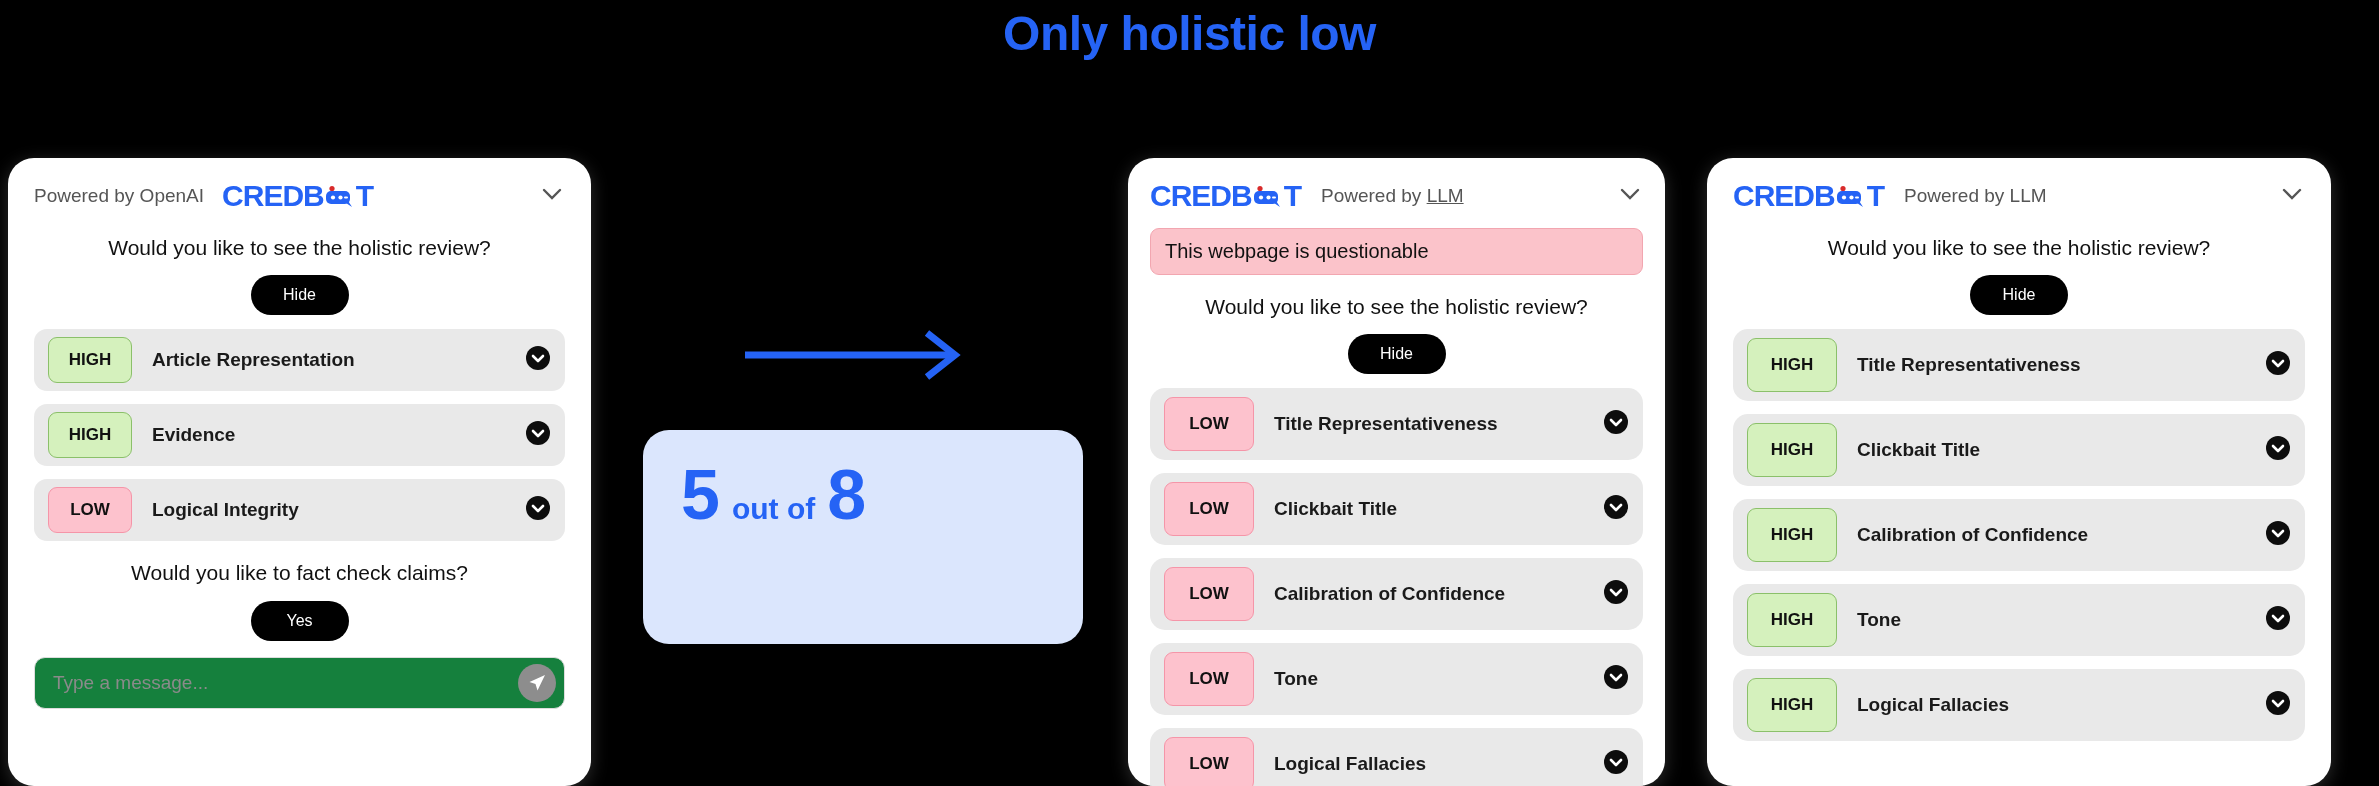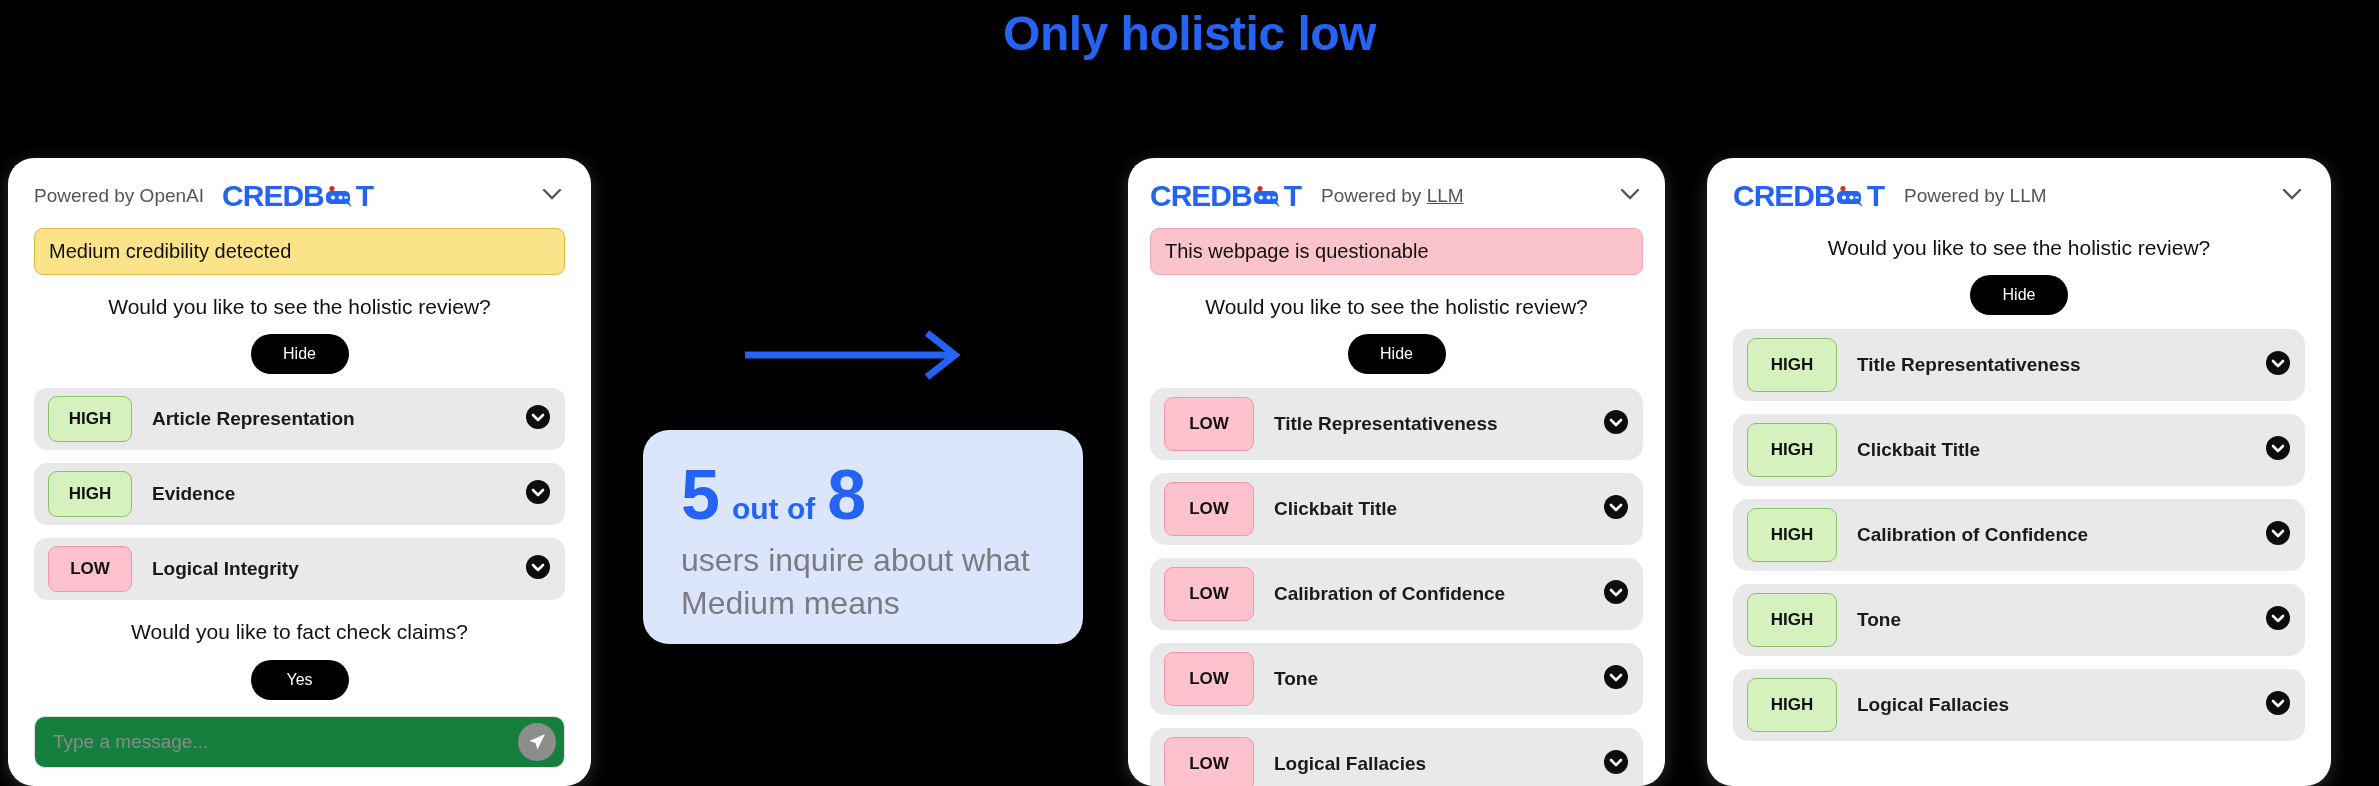--- a/index.html
+++ b/index.html
@@ -116,21 +116,20 @@
       <polyline points="182,8 210,30 182,52" fill="none" stroke="#2563f5" stroke-width="7"></polyline>
     </svg>
   </div>
 
   <div class="callout">
     <div class="callout-top">
       <span class="big-num">5</span>
       <span class="out-of">out of</span>
       <span class="big-num">8</span>
     </div>
-    <div class="callout-sub">users inquire about what Medium means</div>
   </div>
 
   <div id="panels-host">
       <div class="panel" id="panel-1">
         <div class="p-inner">
           <div class="p-head">
             <div class="powered">Powered by OpenAI</div>
             <div class="logo">
               <span>CREDB</span>
               <span class="bot"><svg width="30" height="22" viewBox="0 0 30 22">
@@ -140,21 +139,20 @@
                   <circle cx="8" cy="11.5" r="2.1" fill="#fff"></circle>
                   <circle cx="15.5" cy="11.5" r="2.1" fill="#fff"></circle>
                   <rect x="19" y="10.4" width="4" height="2.2" rx="1.1" fill="#fff"></rect>
                 </svg></span>
               <span>T</span>
             </div>
             <span class="collapse"><svg width="26" height="26" viewBox="0 0 26 26">
                 <polyline points="5,9 13,17 21,9" fill="none" stroke="#555" stroke-width="2.4" stroke-linecap="round"></polyline>
               </svg></span>
           </div>
-          <div class="banner yellow">Medium credibility detected</div>
           <div class="q-row">
             <div class="q-text">Would you like to see the holistic review?</div>
             <button class="pill">Hide</button>
           </div>
           <div class="rows">
             <div class="row">
               <span class="badge high">HIGH</span>
               <span class="row-label">Article Representation</span>
               <span class="row-chev"><svg width="26" height="26" viewBox="0 0 26 26">
                   <circle cx="13" cy="13" r="12" fill="#0d0d0d"></circle>

